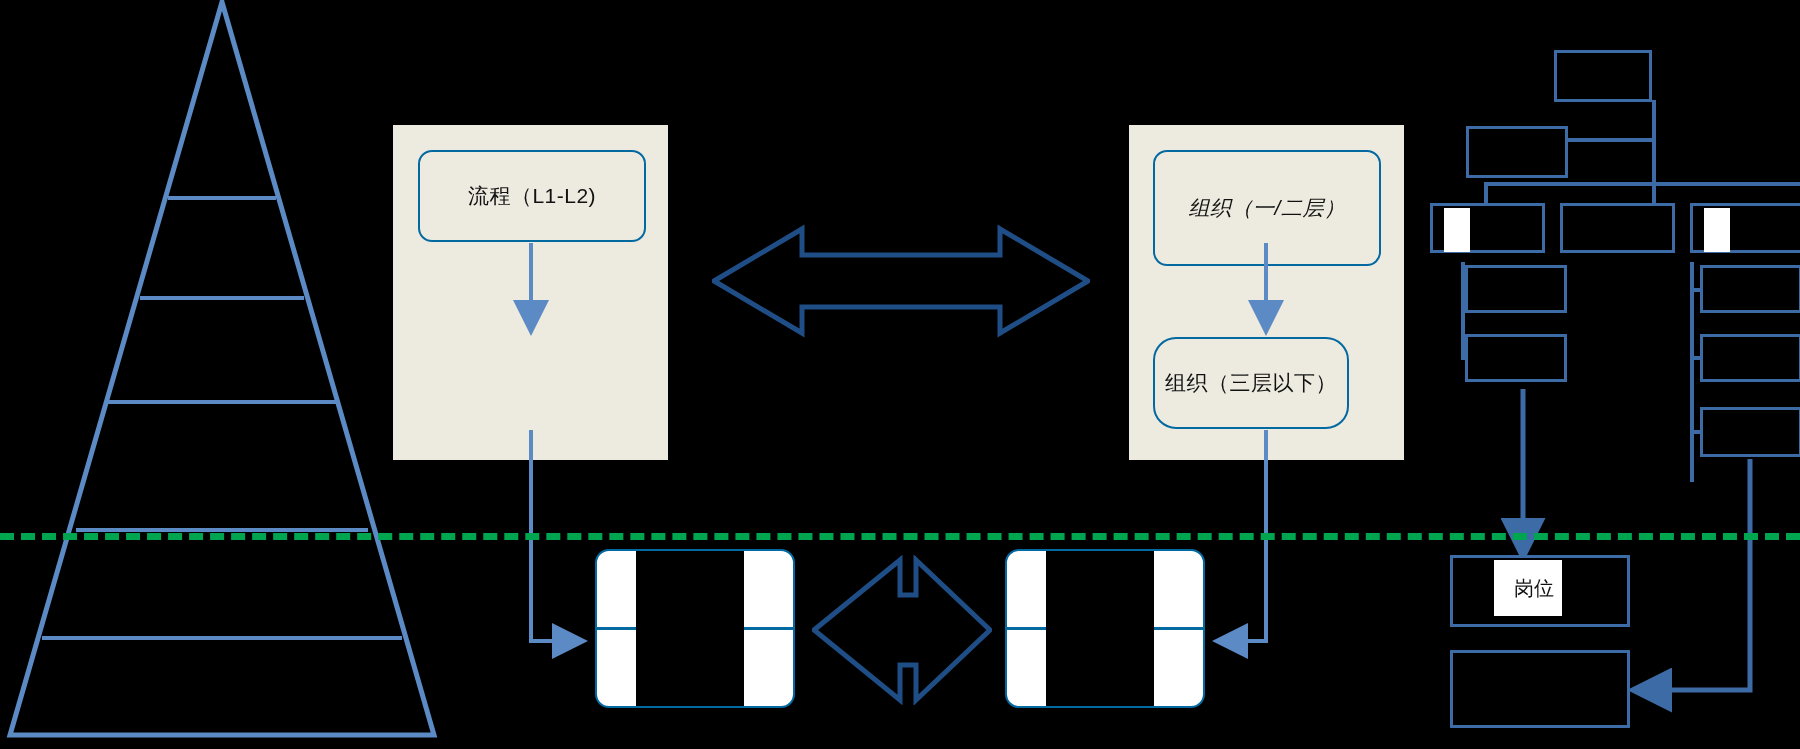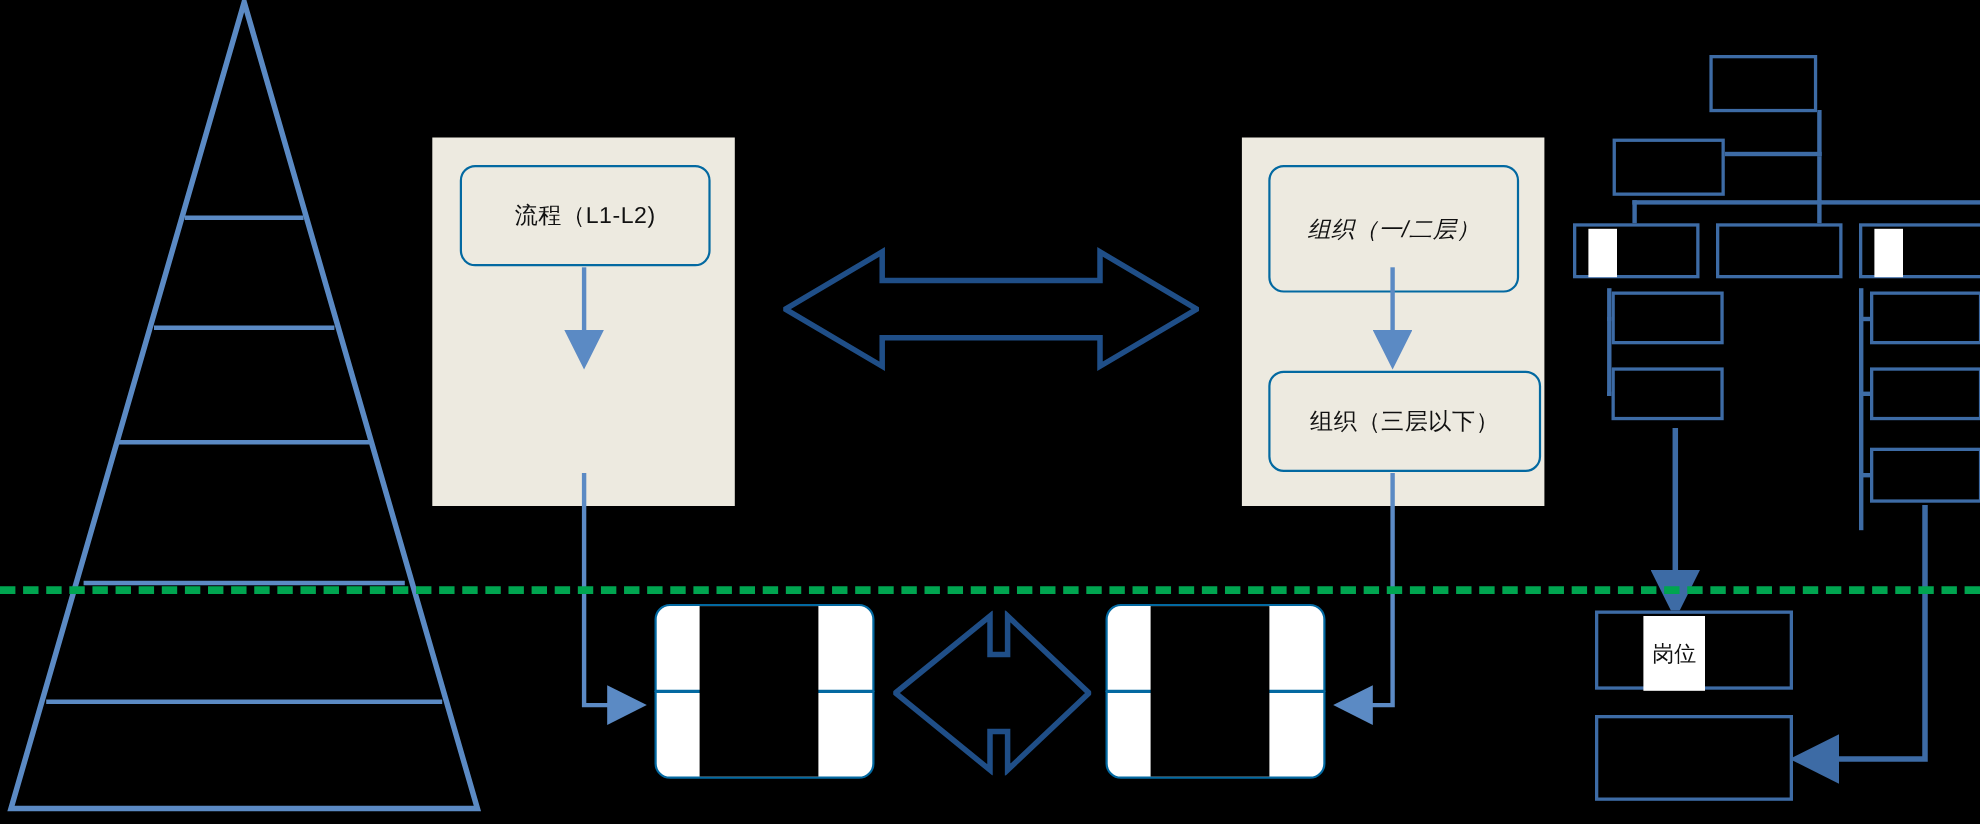--- a/index.html
+++ b/index.html
@@ -105,21 +105,21 @@
     <span>流程（L1-L2)</span>
   </div>
 
 
   <div class="panel" style="left:1129px; top:125px; width:275px; height:335px;"></div>
 
   <div class="rnode" style="left:1153px; top:150px; width:228px; height:116px;font-style:italic;">
     <span>组织（一/二层）</span>
   </div>
 
-  <div class="rnode" style="left:1153px; top:337px; width:248px; height:92px;">
+  <div class="rnode" style="left:1153px; top:337px; width:196px; height:92px;border-radius:23px;">
     <span>组织（三层以下）</span>
   </div>
 
   <div class="rnode white" style="left:595px; top:549px; width:200px; height:80px; border-radius:14px 14px 0 0;">
     <span></span>
   </div>
   <div class="rnode white" style="left:595px; top:628px; width:200px; height:80px; border-radius:0 0 14px 14px;">
     <span></span>
   </div>
   <div class="redact" style="left:636px; top:551px; width:108px; height:155px;"></div>
@@ -192,21 +192,21 @@
   </div>
 
   <div class="obox" style="left:1465px; top:265px; width:102px; height:48px;"></div>
   <div class="obox" style="left:1465px; top:334px; width:102px; height:48px;"></div>
 
   <div class="obox" style="left:1700px; top:265px; width:102px; height:48px;"></div>
   <div class="obox" style="left:1700px; top:334px; width:102px; height:48px;"></div>
   <div class="obox" style="left:1700px; top:407px; width:102px; height:50px;"></div>
 
   <div class="obox" style="left:1450px; top:555px; width:180px; height:72px;">
-    <div class="patch" style="left:41px; top:2px; width:48px; height:68px; padding-left:8px;">
+    <div class="patch" style="left:41px; top:2px; width:48px; height:56px; padding-left:20px;">
       <span>岗位</span>
     </div>
   </div>
 
   <div class="obox" style="left:1450px; top:650px; width:180px; height:78px;"></div>
 
   <div class="sep" style="left:0px; top:533px; width:1800px;"></div>
 
 </div>
 

